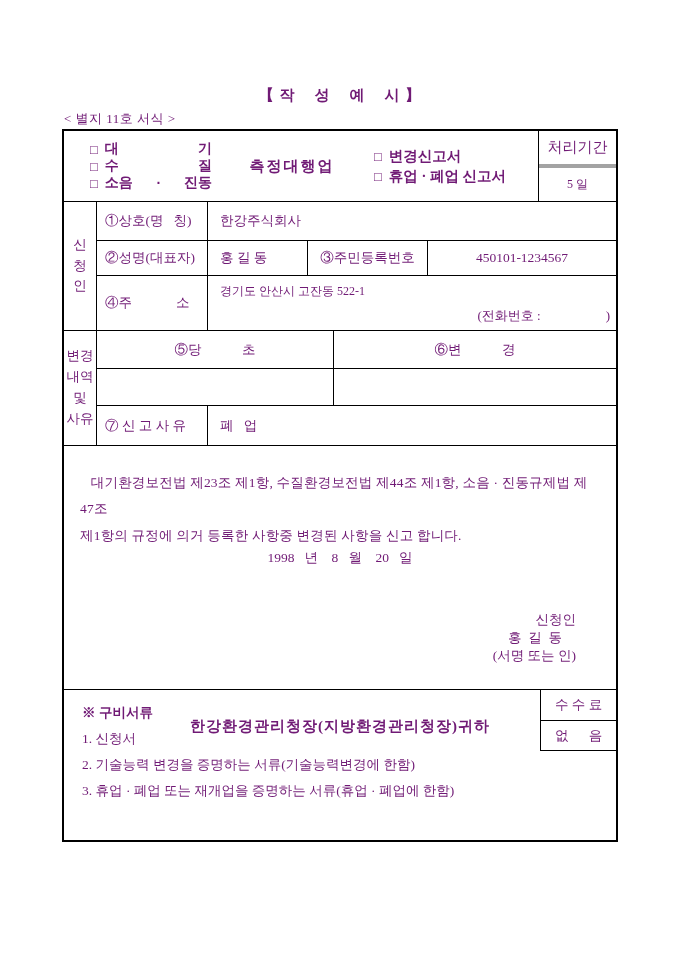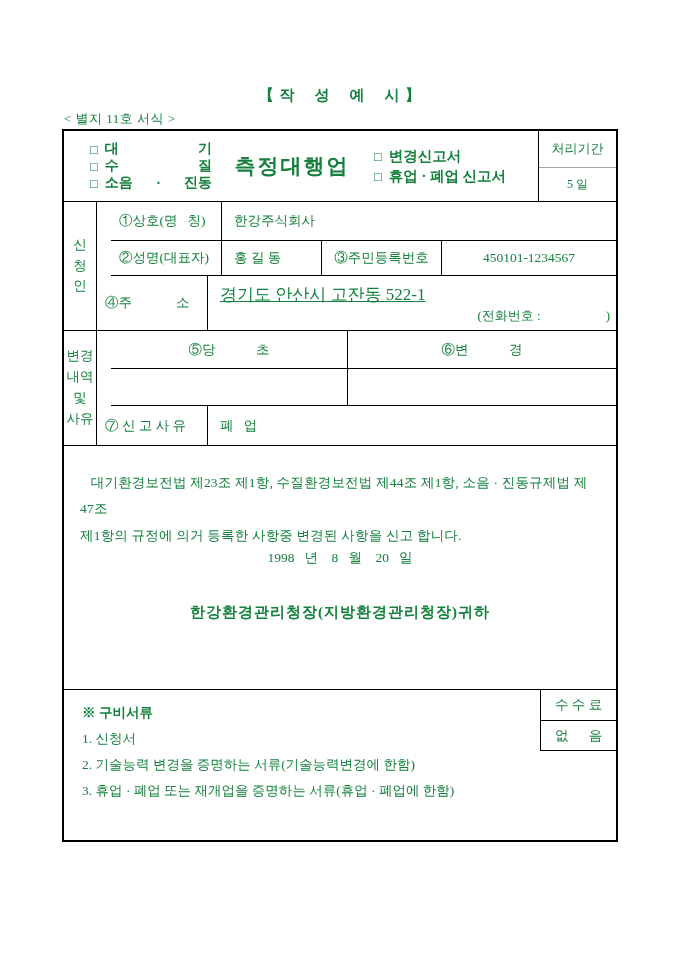--- a/index.html
+++ b/index.html
@@ -1,19 +1,19 @@
 <!DOCTYPE html>
 <html><head>
 <meta charset="utf-8">
 <style>
   * { margin:0; padding:0; box-sizing:border-box; }
   html,body { background:#e8e8e8; }
   .page {
     position:relative; width:680px; height:962px; margin:0 auto;
-    background:#ffffff; color:#15803d;
+    background:#ffffff; color:#701a75;
     font-family:"Liberation Serif","DejaVu Serif",serif;
   }
   .pre { white-space:pre; }
   .doc-title {
     position:absolute; top:86px; left:0; width:100%;
     text-align:center; font-weight:bold; font-size:15px; letter-spacing:1px;
     white-space:pre;
   }
   .form-ref {
     position:absolute; top:110px; left:64px; font-size:13px; letter-spacing:0.5px;
@@ -25,50 +25,50 @@
   .t-row { border-bottom:1px solid #000; }
   
   .hdr { height:71px; display:flex; align-items:stretch; }
   .hdr-left { margin-left:26px; width:122px; display:flex; flex-direction:column; justify-content:center; }
   .cb-line { display:flex; align-items:center; font-weight:bold; font-size:14px; line-height:17px; }
   .cb { font-size:13px; margin-right:7px; font-weight:normal; }
   .cb-label { flex:1; text-align:justify; text-align-last:justify; white-space:pre;font-family:Liberation Mono, monospace; }
   .cb-label2 { white-space:pre; }
   .hdr-title {
     width:140px; margin-left:10px; display:flex; align-items:center; justify-content:center;
-    font-size:21px; font-weight:bold; letter-spacing:2px;
+    font-size:15px; font-weight:bold; letter-spacing:2px;
   }
   .hdr-right { flex:1; padding-left:12px; display:flex; flex-direction:column; justify-content:center; gap:3px; }
   .hdr-right .cb-line { font-size:14.5px; }
   .hdr-process { width:78px; border-left:1px solid #000; display:flex; flex-direction:column; }
-  .proc-top { height:37px; border-bottom:1px solid #a3a3a3; display:flex; align-items:center; justify-content:center; font-size:13px; }
+  .proc-top { height:37px; border-bottom:4px solid #a3a3a3; display:flex; align-items:center; justify-content:center; font-size:15px; }
   .proc-bot { flex:1; display:flex; align-items:center; justify-content:center; font-size:12px; }
   
   .sec { display:flex; align-items:stretch; }
   .sec-label {
     width:33px; border-right:1px solid #000; display:flex; align-items:center; justify-content:center;
     font-size:13.5px; line-height:1.55; white-space:pre-line; text-align:center;
   }
   .sec-rows { flex:1; display:flex; flex-direction:column; }
   .s-row { display:flex; align-items:stretch; }
   .cell { display:flex; align-items:center; font-size:13.5px; }
   .b-r { border-right:1px solid #000; }
-  .b-b { border-bottom:1px solid #000;margin-left:14px; }
+  .b-b { border-bottom:1px solid #000; }
   .lab { width:111px; padding-left:8px; }
   .pad { padding-left:12px; }
   .ctr { justify-content:center; }
   
   .applicant { height:129px; }
   .a-r1 { height:39px; }
   .a-r2 { height:35px; }
   .a-r3 { flex:1; }
   .a-name { width:100px; }
   .a-reglab { width:120px; }
   .a-addr { flex:1; position:relative; }
-  .addr-text { position:absolute; top:7px; left:12px; font-size:17px;text-decoration:underline; }
+  .addr-text { position:absolute; top:7px; left:12px; font-size:12px; }
   .phone-text { position:absolute; bottom:5px; right:6px; font-size:13px; white-space:pre; }
   
   .changes { height:115px; }
   .c-r1 { height:38px; }
   .c-r2 { height:37px; }
   .c-r3 { flex:1; }
   .c-before { width:237px; }
   .c-after { flex:1;font-family:Liberation Serif, serif; }
   
   .declaration { height:244px; padding:24px 16px 0 16px; font-size:13.5px; }
@@ -171,20 +171,25 @@
           <div class="cell lab b-r">⑦ 신 고 사 유</div>
           <div class="cell pad pre" style="flex:1">폐   업</div>
         </div>
       </div>
     </div>
 
     <div class="declaration t-row">
       <div class="decl-text">   대기환경보전법 제23조 제1항, 수질환경보전법 제44조 제1항, 소음 · 진동규제법 제47조
 제1항의 규정에 의거 등록한 사항중 변경된 사항을 신고 합니다.</div>
       <div class="decl-date">1998   년    8   월    20   일</div>
+      <div class="decl-sign">
+        <span>신청인</span>
+        <span class="sign-name">홍  길  동</span>
+        <span>(서명 또는 인)</span>
+      </div>
       <div class="decl-addressee">한강환경관리청장(지방환경관리청장)귀하</div>
     </div>
 
     <div class="footer">
       <div class="fee-box">
         <div class="fee-top">수 수 료</div>
         <div class="fee-bot">없      음</div>
       </div>
       <div class="docs-title">※ 구비서류</div>
       <div class="doc-item">1. 신청서</div>

